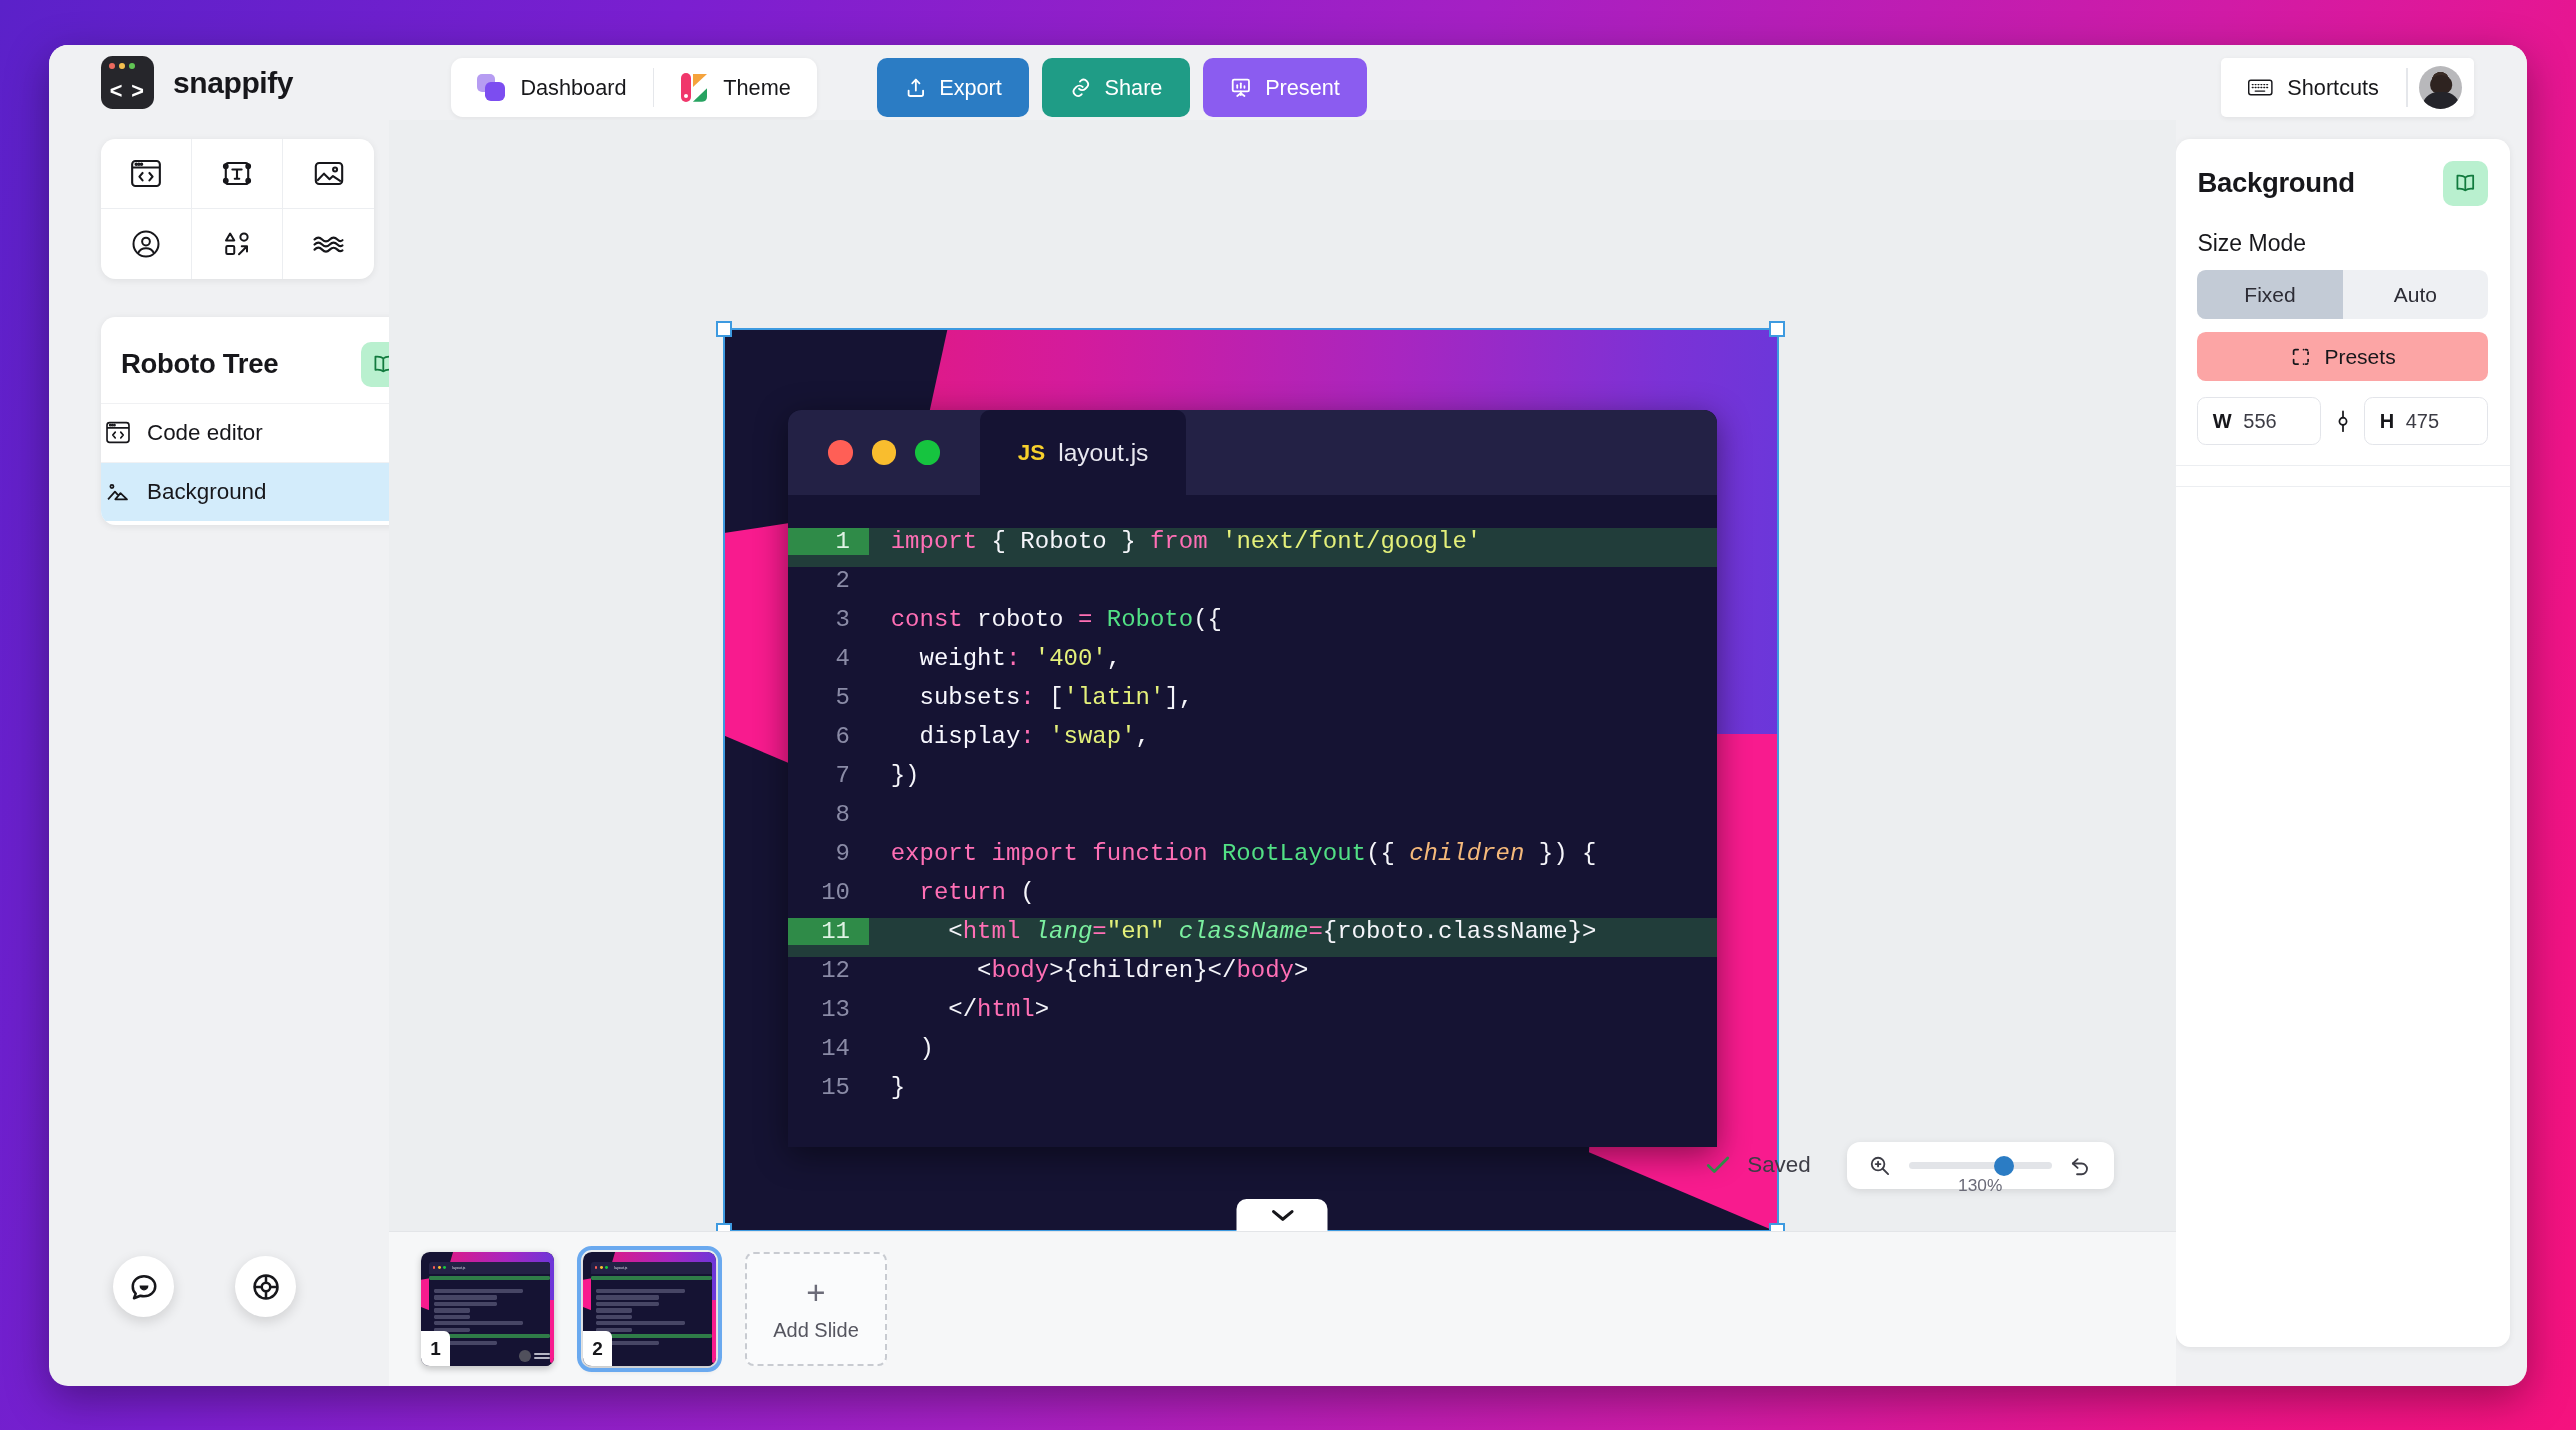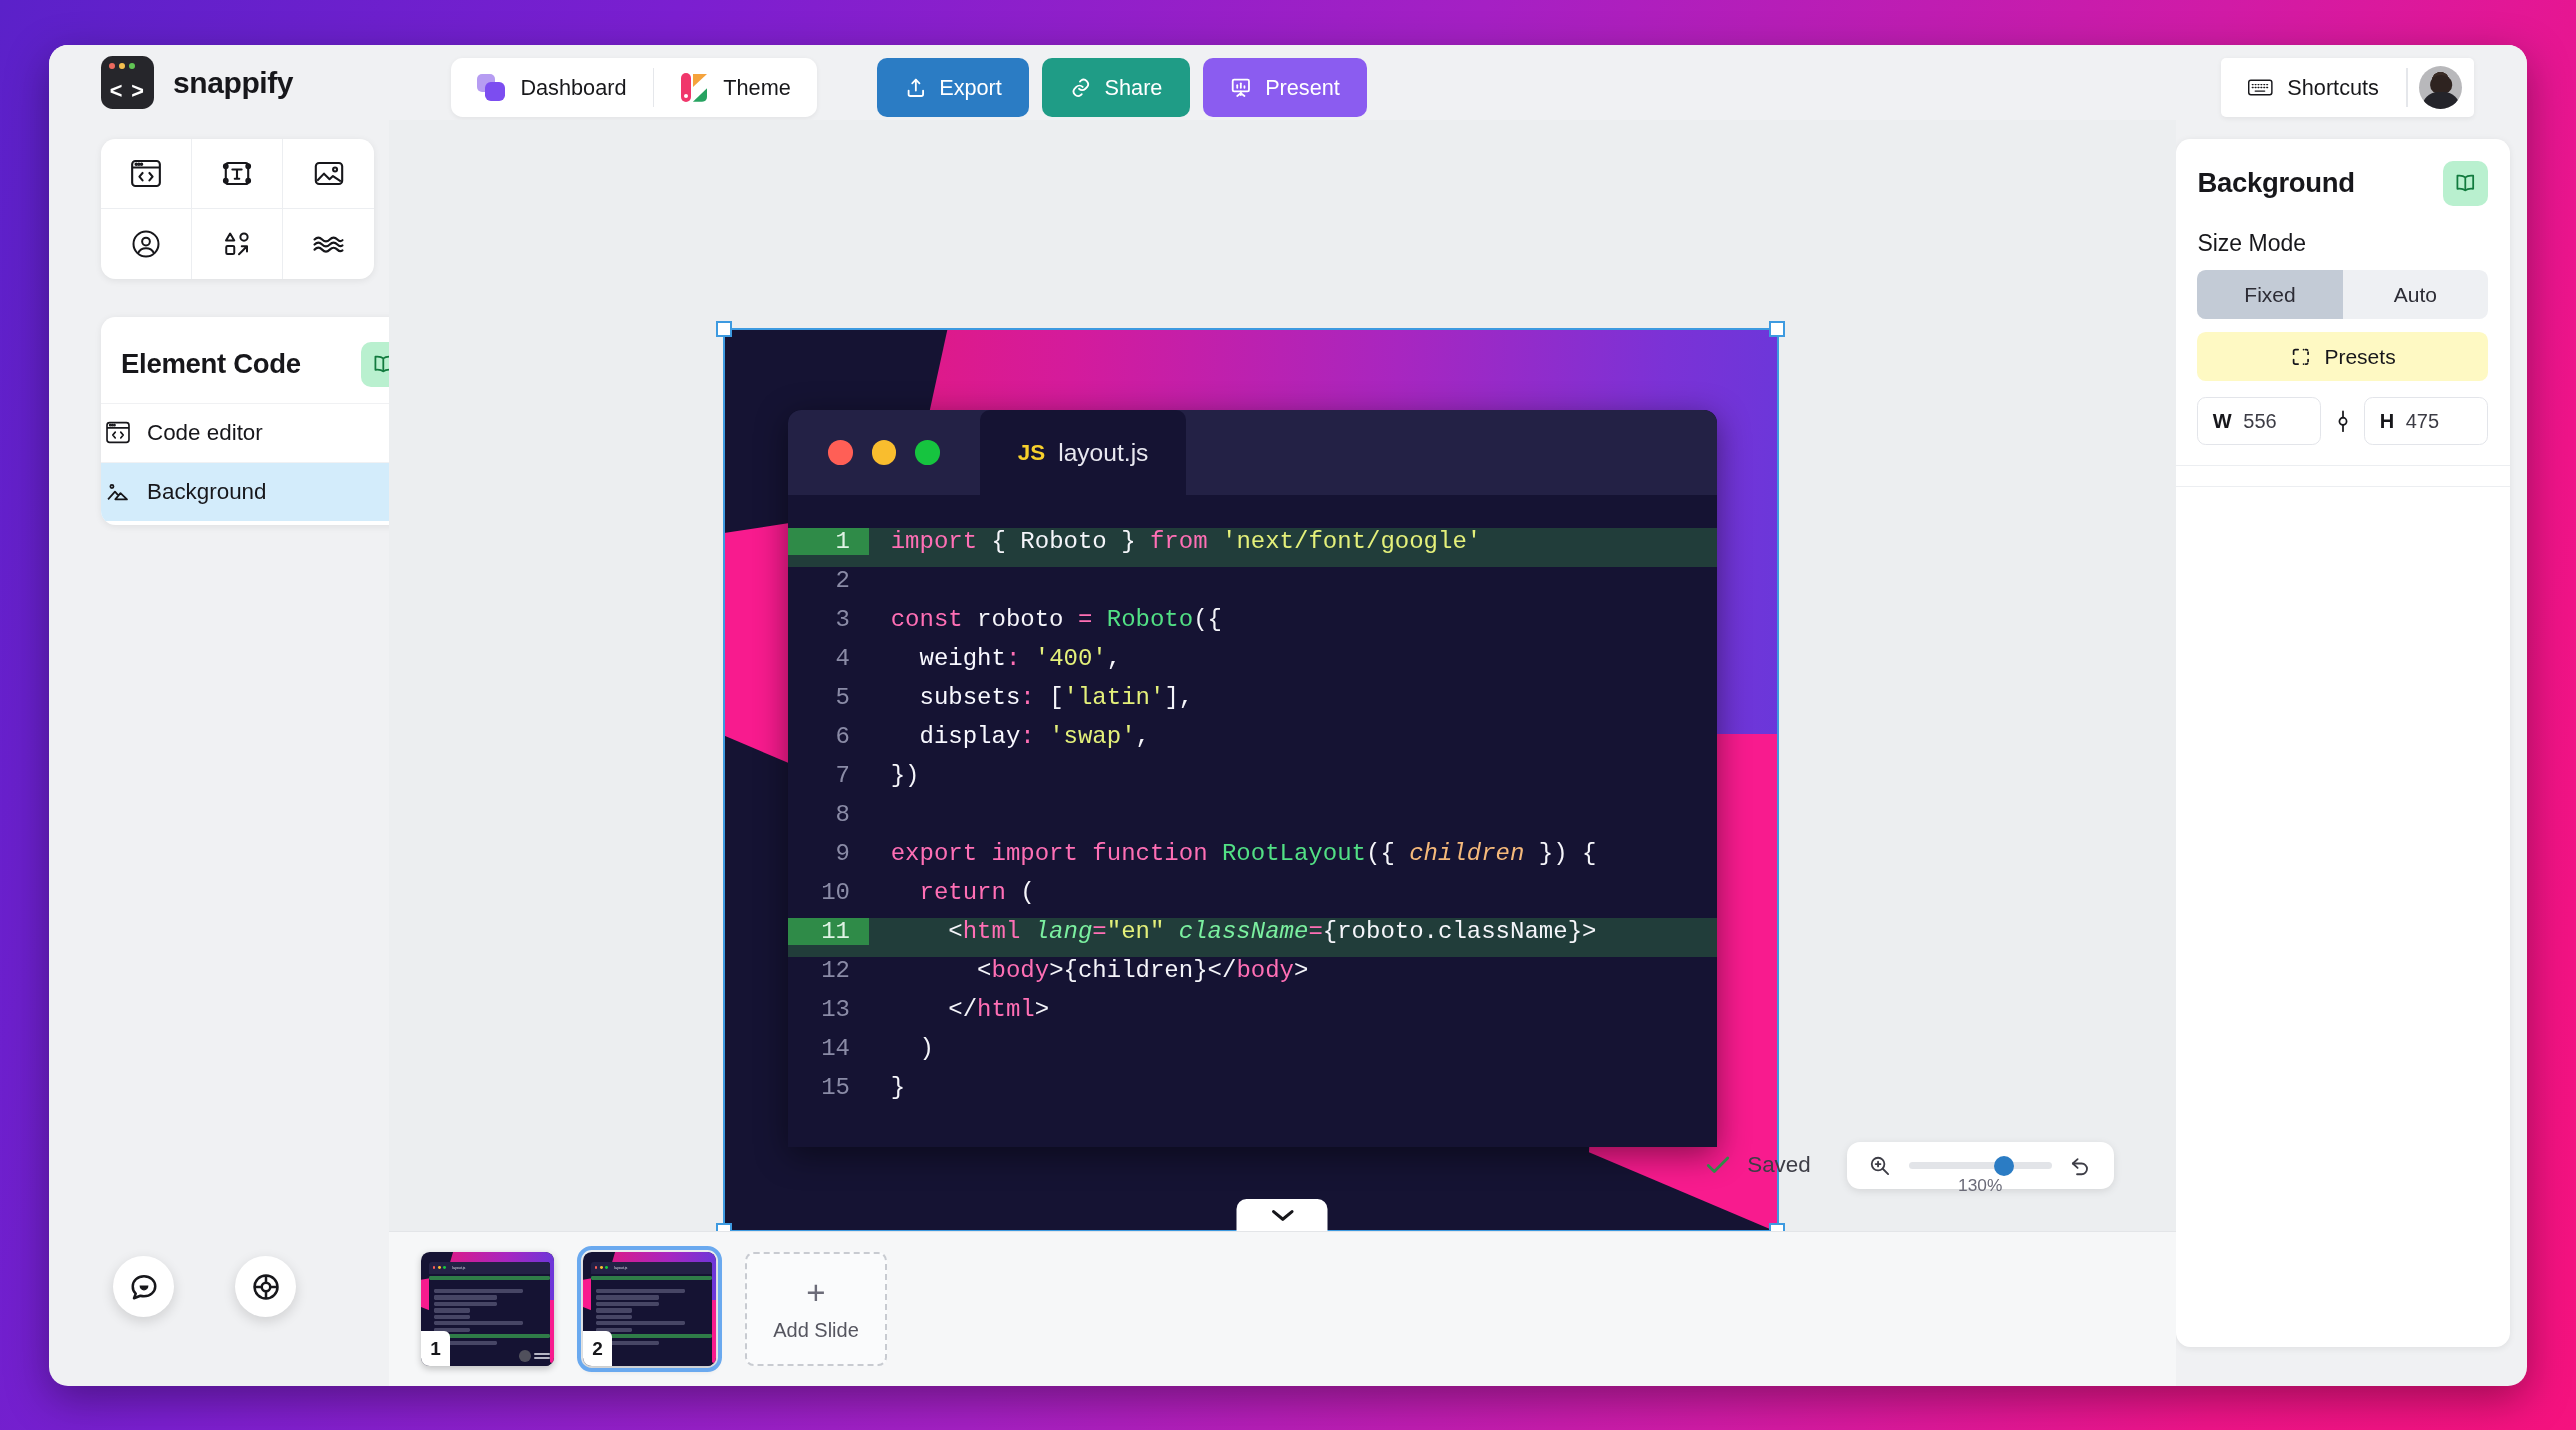--- a/index.html
+++ b/index.html
@@ -362,21 +362,21 @@
   .rp-label { font-size: 23px; color: #17171b; margin: 10px 0 13px 0; }
   .seg {
     display: flex; background: #eef0f3; border-radius: 8.7px; overflow: hidden; height: 49px;
   }
   .seg div {
     flex: 1; display: flex; align-items: center; justify-content: center;
     font-size: 21px; color: #2c2c35; cursor: pointer;
   }
   .seg div.on { background: #c3cbd6; font-weight: 400; }
   .presets-btn {
-    margin-top: 13px; height: 49px; background: #fef9c3; border-radius: 8.7px;
+    margin-top: 13px; height: 49px; background: #fca5a5; border-radius: 8.7px;
     display: flex; align-items: center; justify-content: center; gap: 13px;
     font-size: 21px; color: #17171b; cursor: pointer;
   }
   .wh-row { display: flex; align-items: center; gap: 11.6px; margin-top: 16px; }
   .wh-field {
     flex: 1; height: 48px; border: 1.4px solid #e3e5ea; border-radius: 8.7px;
     display: flex; align-items: center; gap: 11.6px; padding: 0 14.4px; cursor: text;
   }
   .wh-field .k { font-size: 20px; font-weight: 700; color: #17171b; }
   .wh-field .v { font-size: 20px; color: #3c3c45; }
@@ -535,21 +535,21 @@
           <svg width="33" height="24.6" viewBox="0 0 26 18" fill="none" stroke="#17171b" stroke-width="1.7" stroke-linecap="round">
             <path d="M2 5.2c2-2 4-2 6 0s4 2 6 0 4-2 6 0 3 1.4 4 .6"></path>
             <path d="M2 9.2c2-2 4-2 6 0s4 2 6 0 4-2 6 0 3 1.4 4 .6"></path>
             <path d="M2 13.2c2-2 4-2 6 0s4 2 6 0 4-2 6 0 3 1.4 4 .6"></path>
           </svg>
         </div>
       </div>
 
       <div class="et-card">
         <div class="et-head">
-          <div class="et-title">Element Code</div>
+          <div class="et-title">Roboto Tree</div>
           <div class="book-badge">
             <svg width="24.6" height="21.7" viewBox="0 0 24 22" fill="none" stroke="#127a3e" stroke-width="1.8" stroke-linejoin="round">
               <path d="M12 5.5C10.2 3.9 7.6 3.4 4 3.8v13.2c3.6-.4 6.2.1 8 1.7 1.8-1.6 4.4-2.1 8-1.7V3.8c-3.6-.4-6.2.1-8 1.7z"></path>
               <path d="M12 5.5v13.2"></path>
             </svg>
           </div>
         </div>
         <div class="et-item">
           <svg width="26" height="23" viewBox="0 0 24 22" fill="none" stroke="#17171b" stroke-width="1.6">
             <rect x="1.5" y="1.5" width="21" height="19" rx="2.5"></rect>

